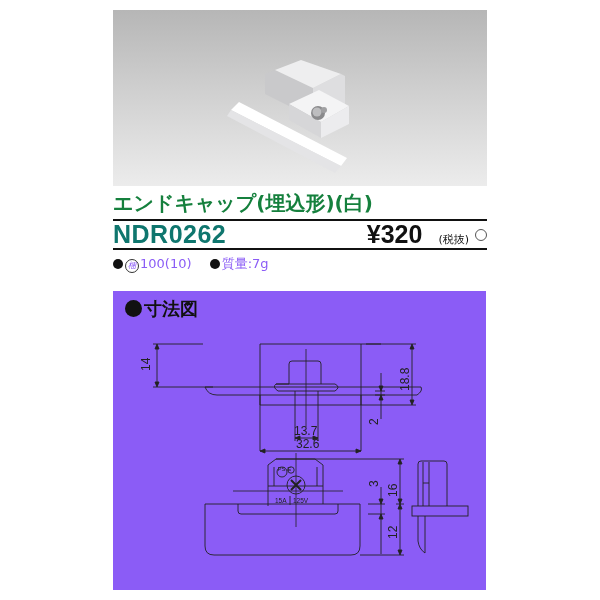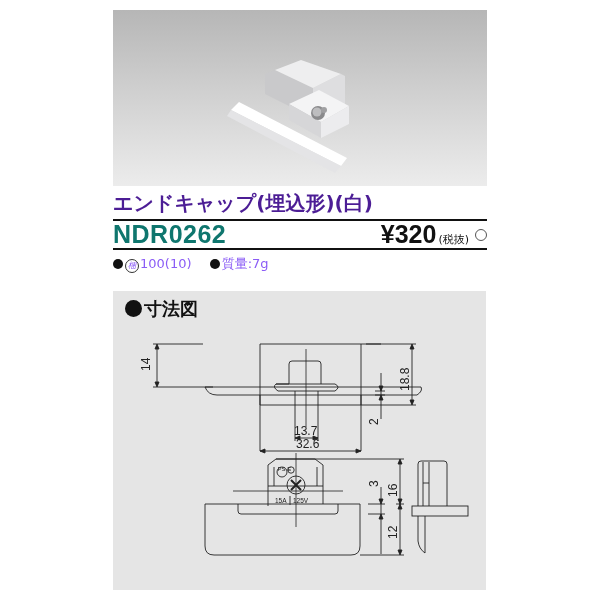--- a/index.html
+++ b/index.html
@@ -8,46 +8,46 @@
     font-family: "DejaVu Sans", "Liberation Sans", sans-serif; color: #111;
   }
   .photo {
     position: absolute; left: 113px; top: 10px; width: 374px; height: 176px;
     background: linear-gradient(to bottom, #b6b6b6 0%, #cfcfcf 45%, #ececec 100%);
     overflow: hidden;
   }
   .photo svg { position: absolute; left: 0; top: 0; }
   .title {
     position: absolute; left: 113px; top: 190px; font-size: 20px; font-weight: bold;
-    letter-spacing: 0px; white-space: nowrap; color: #4c1d95;
+    letter-spacing: 0px; white-space: nowrap; color: #15803d;
   }
   .rule { position: absolute; left: 113px; width: 374px; background: #111; }
   .rule.r1 { top: 219px; height: 2px; }
   .rule.r2 { top: 248px; height: 2px; }
   .code {
     position: absolute; left: 113px; top: 220px; font-size: 25px; font-weight: bold;
     font-family: "Liberation Sans", "DejaVu Sans", sans-serif; color: #0f766e; letter-spacing: 0.5px;
   }
   .price {
     position: absolute; right: 113px; top: 220px; white-space: nowrap; display: flex; align-items: baseline; text-align: center;
   }
   .price .amount { font-size: 25px; font-weight: bold; font-family: "Liberation Sans", sans-serif; }
-  .price .tax { font-size: 11px; margin-left: 2px; }
+  .price .tax { font-size: 11px; margin-left: 16px; }
   .price .mark {
     display: inline-block; width: 10px; height: 10px; border: 1px solid #555; border-radius: 50%;
     margin-left: 6px; position: relative; top: -2px;
   }
   .specs {
     position: absolute; left: 113px; top: 255px; font-size: 13px; white-space: nowrap; color: #8b5cf6;
   }
   .specs span { margin-right: 14px; }
   .bullet-sm { display: inline-block; width: 10px; height: 10px; background: #111; border-radius: 50%; margin-right: 2px; vertical-align: -1px; }
   .circ { display: inline-block; width: 12px; height: 12px; border: 1px solid #333; border-radius: 50%; font-size: 8px; line-height: 12px; text-align: center; vertical-align: 0px; margin-right: 1px; }
   .panel {
-    position: absolute; left: 113px; top: 291px; width: 373px; height: 299px; background: #e5e5e5;
+    position: absolute; left: 113px; top: 291px; width: 373px; height: 299px; background: #8b5cf6;
   }
   .panel-title {
     position: absolute; left: 12px; top: 6px; font-size: 18px; font-weight: bold; color: #111; white-space: nowrap;
   }
   .bullet-lg { display: inline-block; width: 17px; height: 17px; background: #111; border-radius: 50%; margin-right: 2px; vertical-align: -2px; }
   .panel svg { position: absolute; left: 0; top: 0; }
   .dim { font-family: "Liberation Sans", sans-serif; font-size: 12px; fill: #222; }
   .tiny { font-family: "Liberation Sans", sans-serif; font-size: 6px; fill: #222; }
 </style>
 </head>

